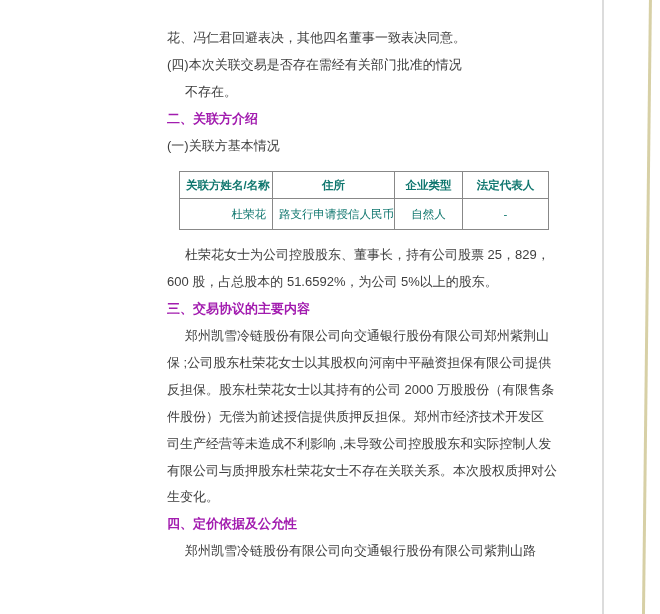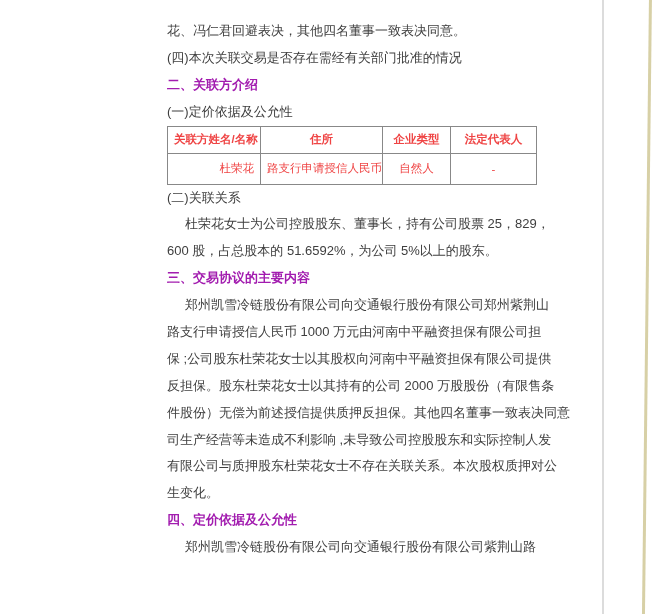--- a/index.html
+++ b/index.html
@@ -31,40 +31,40 @@
     top: -6px;
     width: 2.5px;
     height: 630px;
     background: #d7d0a6;
     transform: rotate(0.65deg);
     transform-origin: top left;
   }
   .doc {
     position: absolute;
     left: 167px;
-    top: 7px;
+    top: 14px;
     width: 436px;
     padding-top: 11px;
     color: #3e3e3e;
     font-size: 13px;
   }
   .line {
     height: 26.9px;
     line-height: 26.9px;
     white-space: nowrap;
     overflow: visible;
   }
   .line.indent { padding-left: 18px; }
   .line.heading { font-weight: 700; color: #a21caf; }
   table.related-party {
     border-collapse: collapse;
     table-layout: fixed;
     width: 369px;
-    color: #ef4444;
-    margin: 0;
+    color: #0f766e;
+    margin: 12px;
   }
   table.related-party th,
   table.related-party td {
     border: 1px solid #888888;
     padding: 0 6px;
     font-size: 11.5px;
     overflow: hidden;
     white-space: nowrap;
   }
   table.related-party th {
@@ -85,22 +85,23 @@
 </style>
 </head>
 <body>
 
 <div class="screenshot">
 
   <div class="doc">
 
     <div class="line">花、冯仁君回避表决，其他四名董事一致表决同意。</div>
     <div class="line">(四)本次关联交易是否存在需经有关部门批准的情况</div>
+    <div class="line indent">不存在。</div>
     <div class="line heading">二、关联方介绍</div>
-    <div class="line">(一)定价依据及公允性</div>
+    <div class="line">(一)关联方基本情况</div>
 
     <table class="related-party">
       <colgroup>
         <col class="col-name">
         <col class="col-address">
         <col class="col-type">
         <col class="col-legal">
       </colgroup>
       <thead>
         <tr>
@@ -113,29 +114,27 @@
       <tbody>
         <tr>
           <td class="cell-name">杜荣花</td>
           <td>路支行申请授信人民币</td>
           <td>自然人</td>
           <td>-</td>
         </tr>
       </tbody>
     </table>
 
-    <div class="line">(二)关联关系</div>
     <div class="line indent">杜荣花女士为公司控股股东、董事长，持有公司股票 25，829，</div>
     <div class="line">600 股，占总股本的 51.6592%，为公司 5%以上的股东。</div>
     <div class="line heading">三、交易协议的主要内容</div>
     <div class="line indent">郑州凯雪冷链股份有限公司向交通银行股份有限公司郑州紫荆山</div>
-    <div class="line">路支行申请授信人民币 1000 万元由河南中平融资担保有限公司担</div>
     <div class="line">保 ;公司股东杜荣花女士以其股权向河南中平融资担保有限公司提供</div>
     <div class="line">反担保。股东杜荣花女士以其持有的公司 2000 万股股份（有限售条</div>
-    <div class="line">件股份）无偿为前述授信提供质押反担保。其他四名董事一致表决同意</div>
+    <div class="line">件股份）无偿为前述授信提供质押反担保。郑州市经济技术开发区</div>
     <div class="line">司生产经营等未造成不利影响 ,未导致公司控股股东和实际控制人发</div>
     <div class="line">有限公司与质押股东杜荣花女士不存在关联关系。本次股权质押对公</div>
     <div class="line">生变化。</div>
     <div class="line heading">四、定价依据及公允性</div>
     <div class="line indent">郑州凯雪冷链股份有限公司向交通银行股份有限公司紫荆山路</div>
 
   </div>
 
   <div class="page-edge"></div>
   <div class="scan-edge"></div>

